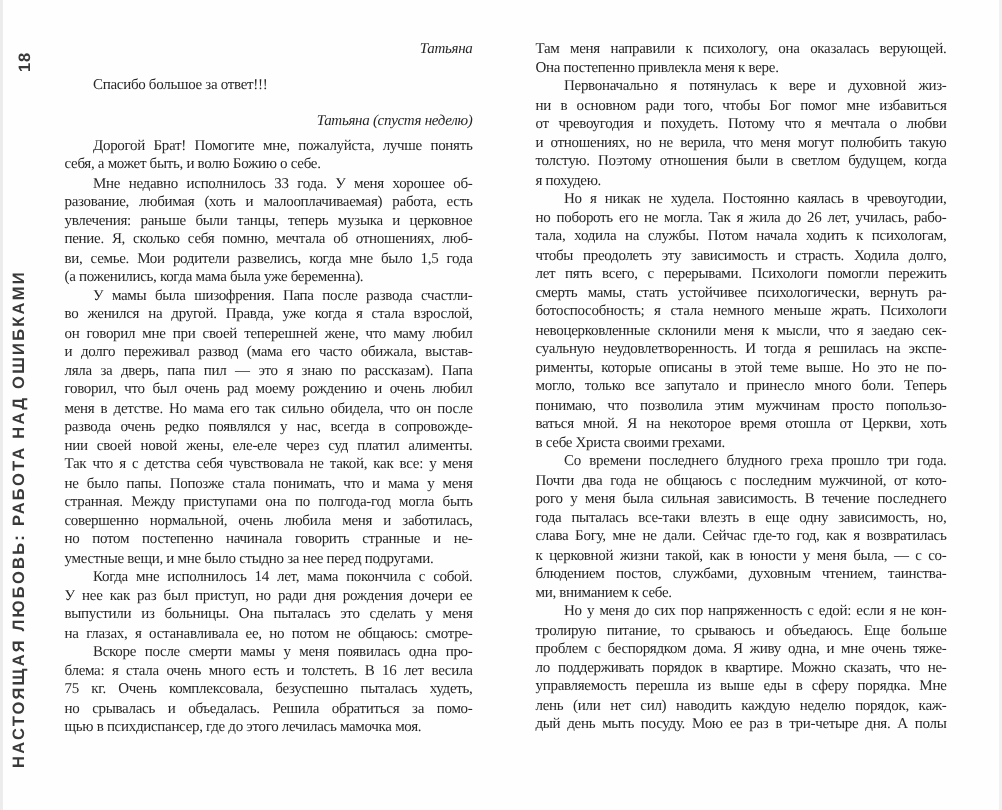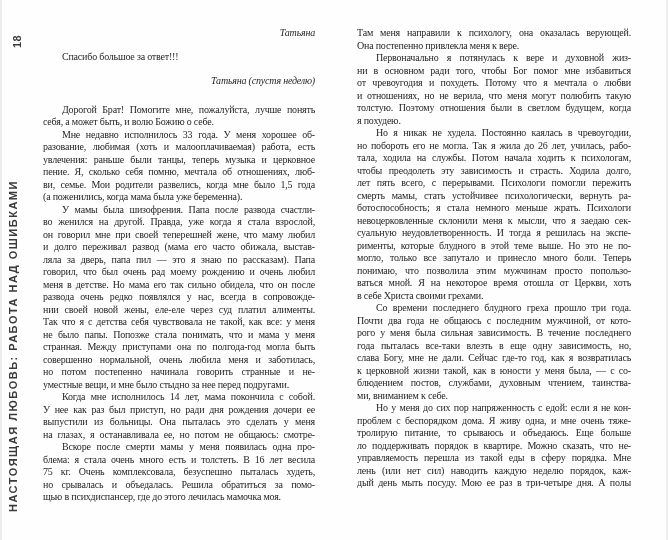--- a/index.html
+++ b/index.html
@@ -31,21 +31,21 @@
     line-height: 12.5px;
     letter-spacing: -0.2px;
   }
   .page.left  .content { left: 43px; width: 272px; }
   .page.right .content { left: 23px; width: 274px; }
 
   .block { margin: 0; }
   .block.signature {
     text-align: right;
     font-style: italic;
-    margin-bottom: 16px;
+    margin-bottom: 4px;
   }
   .block.signature:first-child { margin-bottom: 11px; }
   .block.standalone {
     text-indent: 19px;
     margin-bottom: 12px;
   }
   .line {
     text-align: justify;
     text-align-last: justify;
     white-space: normal;
@@ -152,40 +152,40 @@
         <div class="block paragraph">
           <div class="line indent">Но я никак не худела. Постоянно каялась в чревоугодии,</div>
           <div class="line">но побороть его не могла. Так я жила до 26 лет, училась, рабо-</div>
           <div class="line">тала, ходила на службы. Потом начала ходить к психологам,</div>
           <div class="line">чтобы преодолеть эту зависимость и страсть. Ходила долго,</div>
           <div class="line">лет пять всего, с перерывами. Психологи помогли пережить</div>
           <div class="line">смерть мамы, стать устойчивее психологически, вернуть ра-</div>
           <div class="line">ботоспособность; я стала немного меньше жрать. Психологи</div>
           <div class="line">невоцерковленные склонили меня к мысли, что я заедаю сек-</div>
           <div class="line">суальную неудовлетворенность. И тогда я решилась на экспе-</div>
-          <div class="line">рименты, которые блудного в этой теме выше. Но это не по-</div>
+          <div class="line">рименты, которые описаны в этой теме выше. Но это не по-</div>
           <div class="line">могло, только все запутало и принесло много боли. Теперь</div>
           <div class="line">понимаю, что позволила этим мужчинам просто попользо-</div>
           <div class="line">ваться мной. Я на некоторое время отошла от Церкви, хоть</div>
           <div class="line last">в себе Христа своими грехами.</div>
         </div>
         <div class="block paragraph">
           <div class="line indent">Со времени последнего блудного греха прошло три года.</div>
           <div class="line">Почти два года не общаюсь с последним мужчиной, от кото-</div>
           <div class="line">рого у меня была сильная зависимость. В течение последнего</div>
           <div class="line">года пыталась все-таки влезть в еще одну зависимость, но,</div>
           <div class="line">слава Богу, мне не дали. Сейчас где-то год, как я возвратилась</div>
           <div class="line">к церковной жизни такой, как в юности у меня была, — с со-</div>
           <div class="line">блюдением постов, службами, духовным чтением, таинства-</div>
           <div class="line last">ми, вниманием к себе.</div>
         </div>
         <div class="block paragraph">
           <div class="line indent">Но у меня до сих пор напряженность с едой: если я не кон-</div>
+          <div class="line">тролирую питание, то срываюсь и объедаюсь. Еще больше</div>
           <div class="line">проблем с беспорядком дома. Я живу одна, и мне очень тяже-</div>
-          <div class="line">тролирую питание, то срываюсь и объедаюсь. Еще больше</div>
           <div class="line">ло поддерживать порядок в квартире. Можно сказать, что не-</div>
-          <div class="line">управляемость перешла из такой еды в сферу порядка. Мне</div>
+          <div class="line">управляемость перешла из выше еды в сферу порядка. Мне</div>
           <div class="line">лень (или нет сил) наводить каждую неделю порядок, каж-</div>
           <div class="line">дый день мыть посуду. Мою ее раз в три-четыре дня. А полы</div>
         </div>
       </div>
   </div>
 </div>
 
 </body></html>

